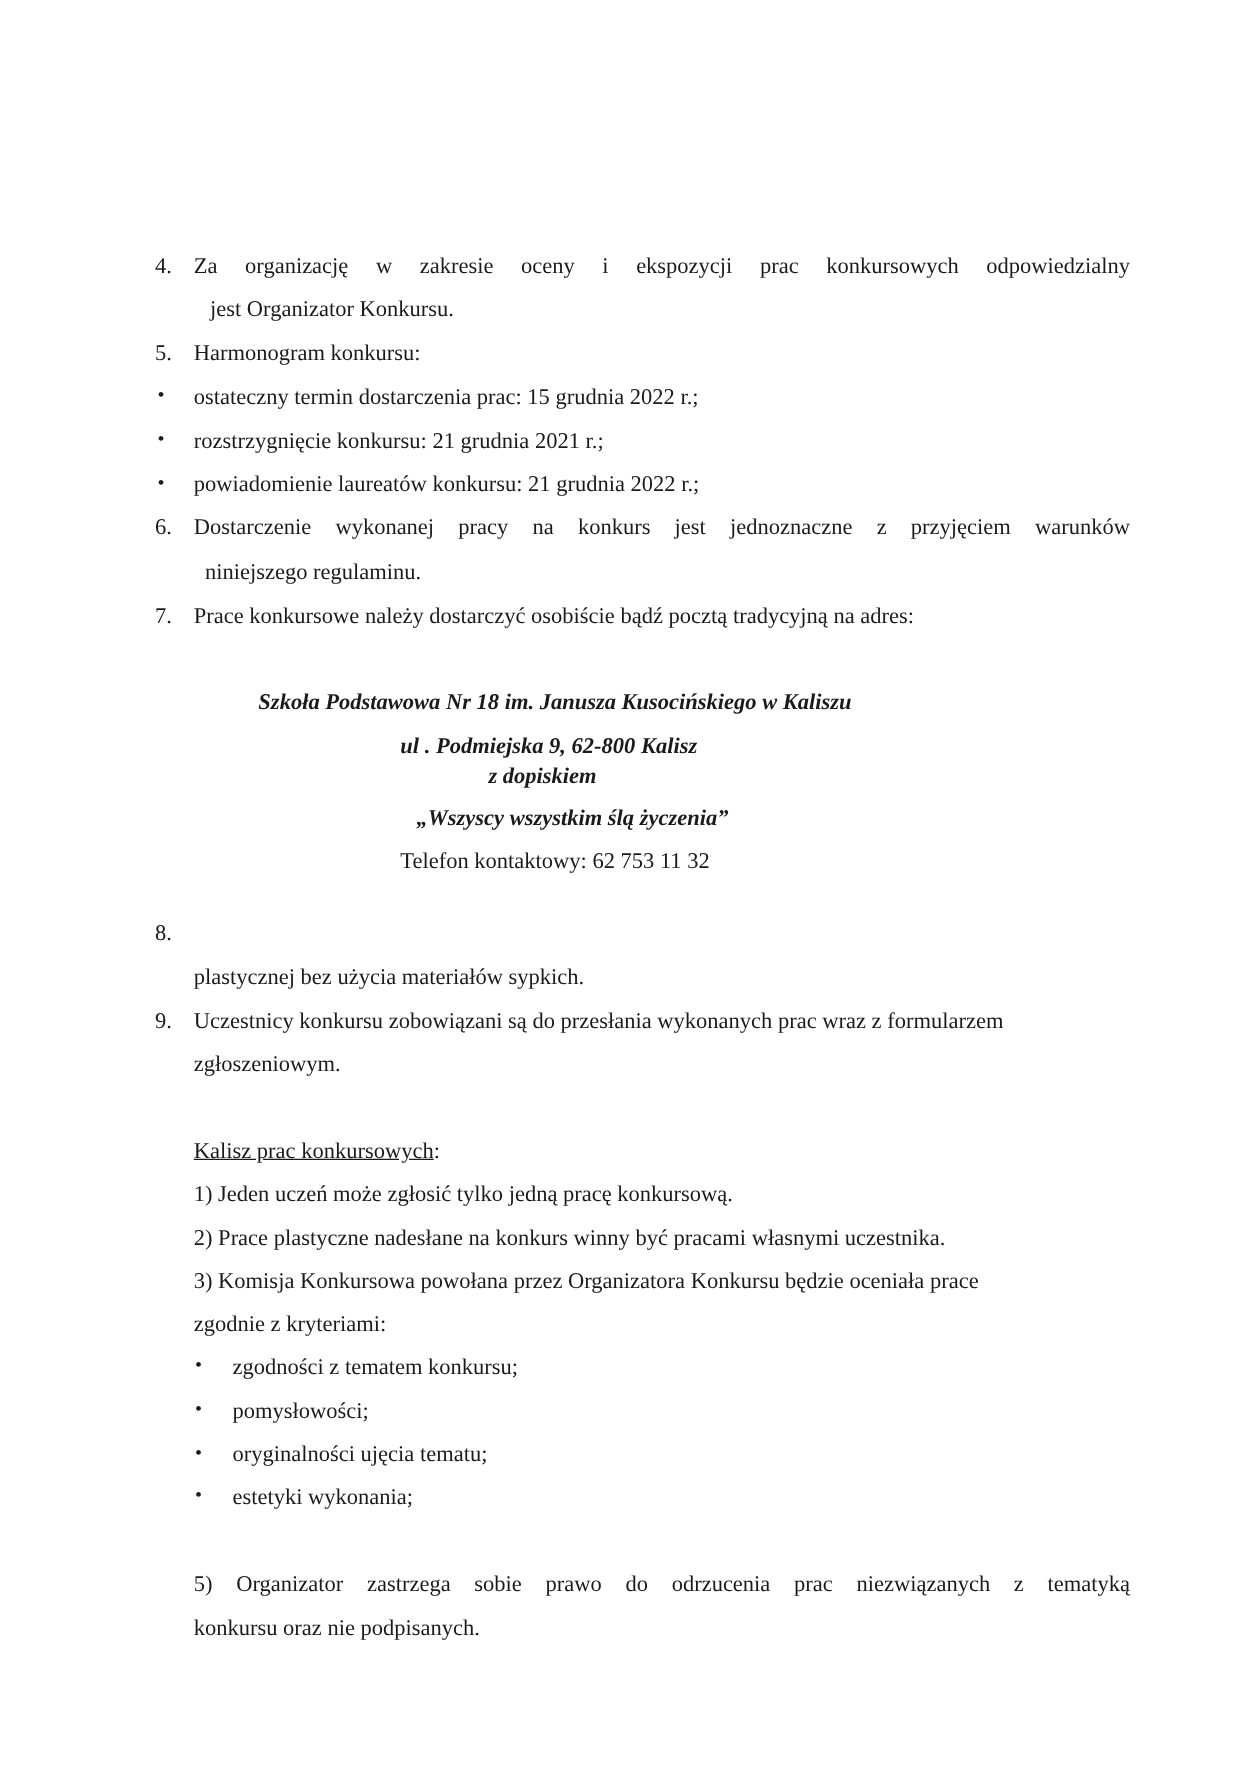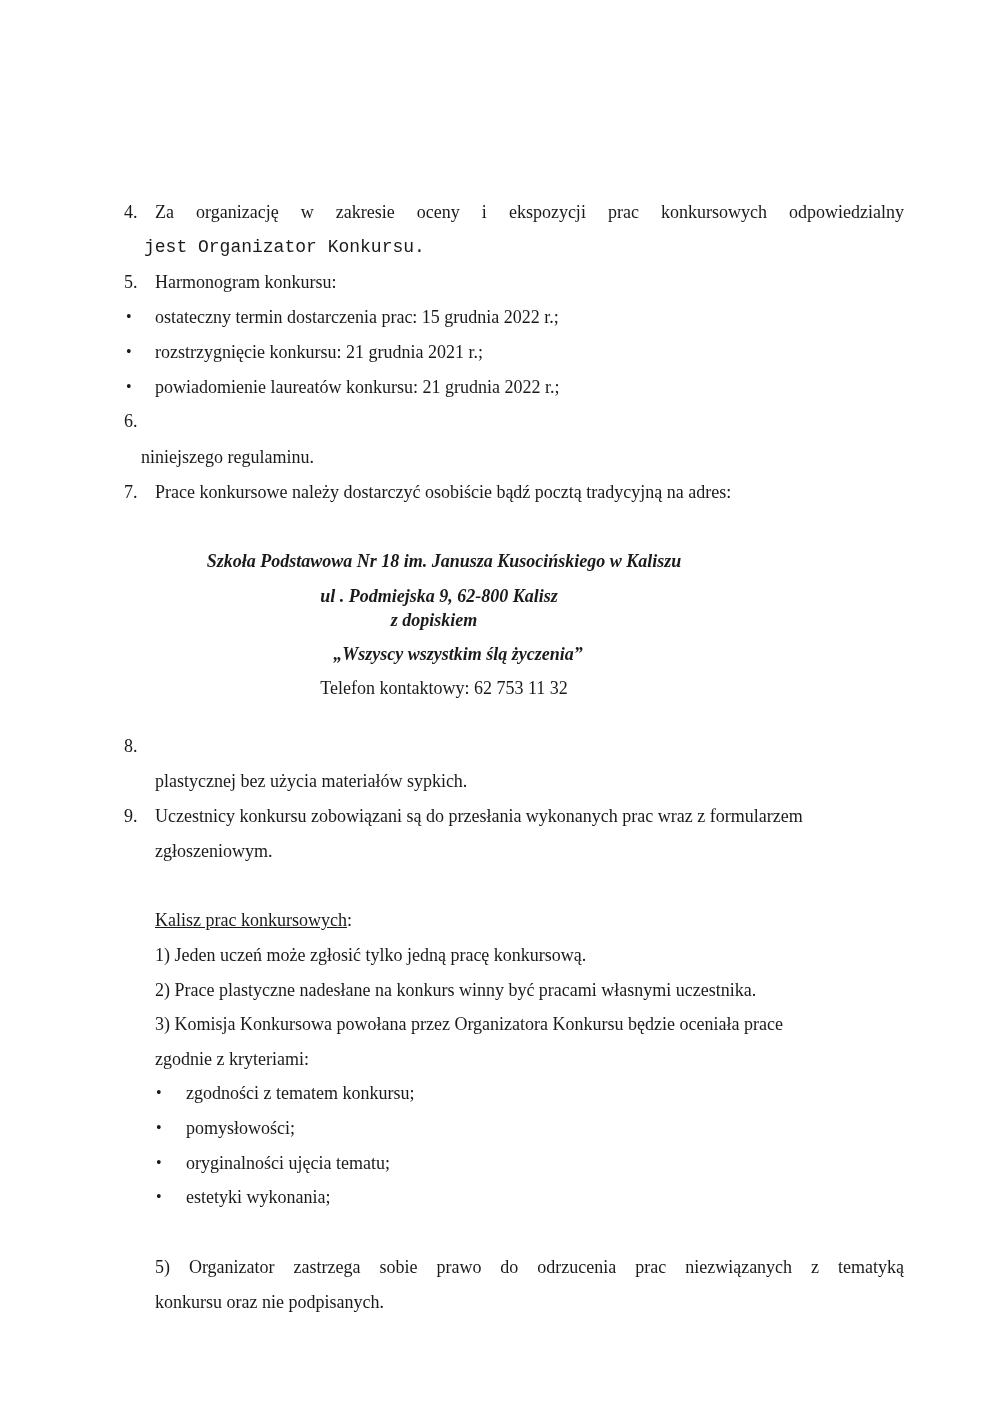--- a/index.html
+++ b/index.html
@@ -19,43 +19,44 @@
   </style>
 </head>
 <body>
 
 <div>
 
   <div class="line" style="top:201px;left:0;width:1000px;height:22px;">
     <span class="num">4.</span>
     <span class="justify" style="top:0;">Za organizację w zakresie oceny i ekspozycji prac konkursowych odpowiedzialny</span>
   </div>
-  <div class="line" style="top:236px;left:144px;font-family:Liberation Mono, monospace;">jest Organizator Konkursu.</div>
+  <div class="line" style="top:236px;left:168px;">jest Organizator Konkursu.</div>
 
   <div class="line" style="top:271px;left:0;">
     <span class="num">5.</span>
     <span class="txt">Harmonogram konkursu:</span>
   </div>
   <div class="line" style="top:306px;left:0;">
     <span class="bullet">•</span>
     <span class="txt">ostateczny termin dostarczenia prac: 15 grudnia 2022 r.;</span>
   </div>
   <div class="line" style="top:341px;left:0;">
     <span class="bullet">•</span>
     <span class="txt">rozstrzygnięcie konkursu: 21 grudnia 2021 r.;</span>
   </div>
   <div class="line" style="top:376px;left:0;">
     <span class="bullet">•</span>
     <span class="txt">powiadomienie laureatów konkursu: 21 grudnia 2022 r.;</span>
   </div>
 
   <div class="line" style="top:410px;left:0;width:1000px;height:22px;">
     <span class="num">6.</span>
+    <span class="justify" style="top:0;">Dostarczenie wykonanej pracy na konkurs jest jednoznaczne z przyjęciem warunków</span>
   </div>
-  <div class="line" style="top:446px;left:141px;text-align:right;">niniejszego regulaminu.</div>
+  <div class="line" style="top:446px;left:164px;text-align:right;">niniejszego regulaminu.</div>
 
   <div class="line" style="top:481px;left:0;">
     <span class="num">7.</span>
     <span class="txt">Prace konkursowe należy dostarczyć osobiście bądź pocztą  tradycyjną na adres:</span>
   </div>
 
   <div class="center bi" style="top:550px;">Szkoła Podstawowa Nr 18 im. Janusza Kusocińskiego w Kaliszu</div>
   <div class="center bi" style="top:585px;left:-5px;">ul . Podmiejska 9, 62-800 Kalisz</div>
   <div class="center bi" style="top:609px;left:-10px;">z dopiskiem</div>
   <div class="center bi" style="top:643px;left:14px;">„Wszyscy wszystkim ślą życzenia”</div>

